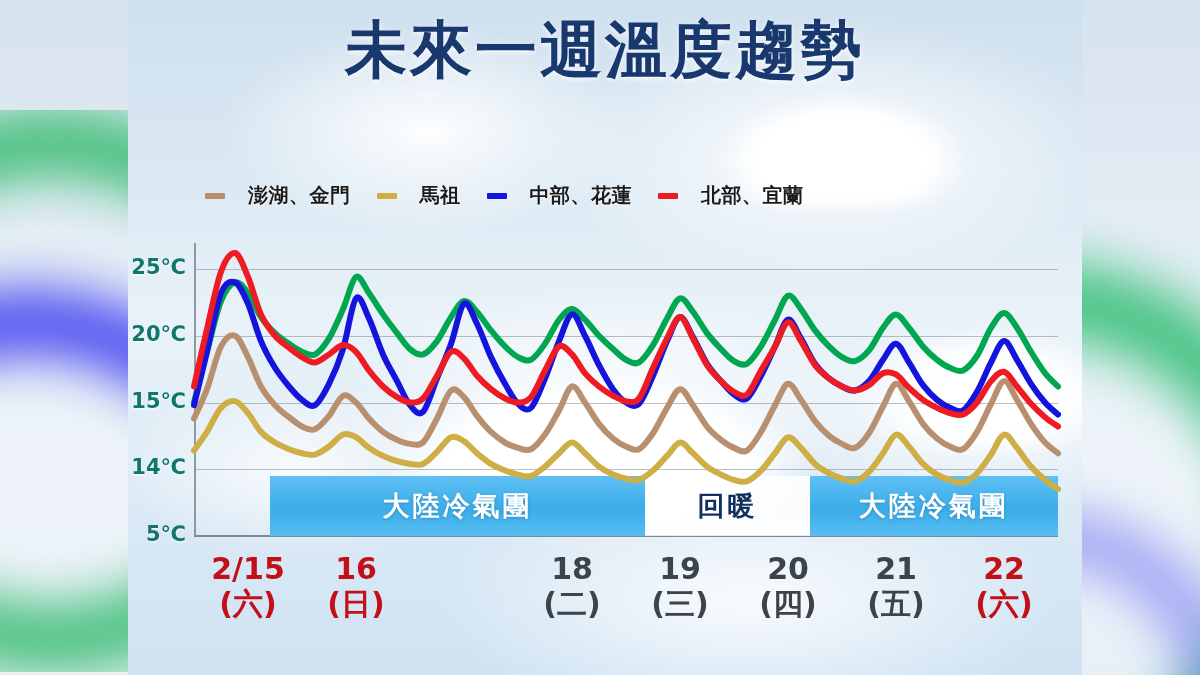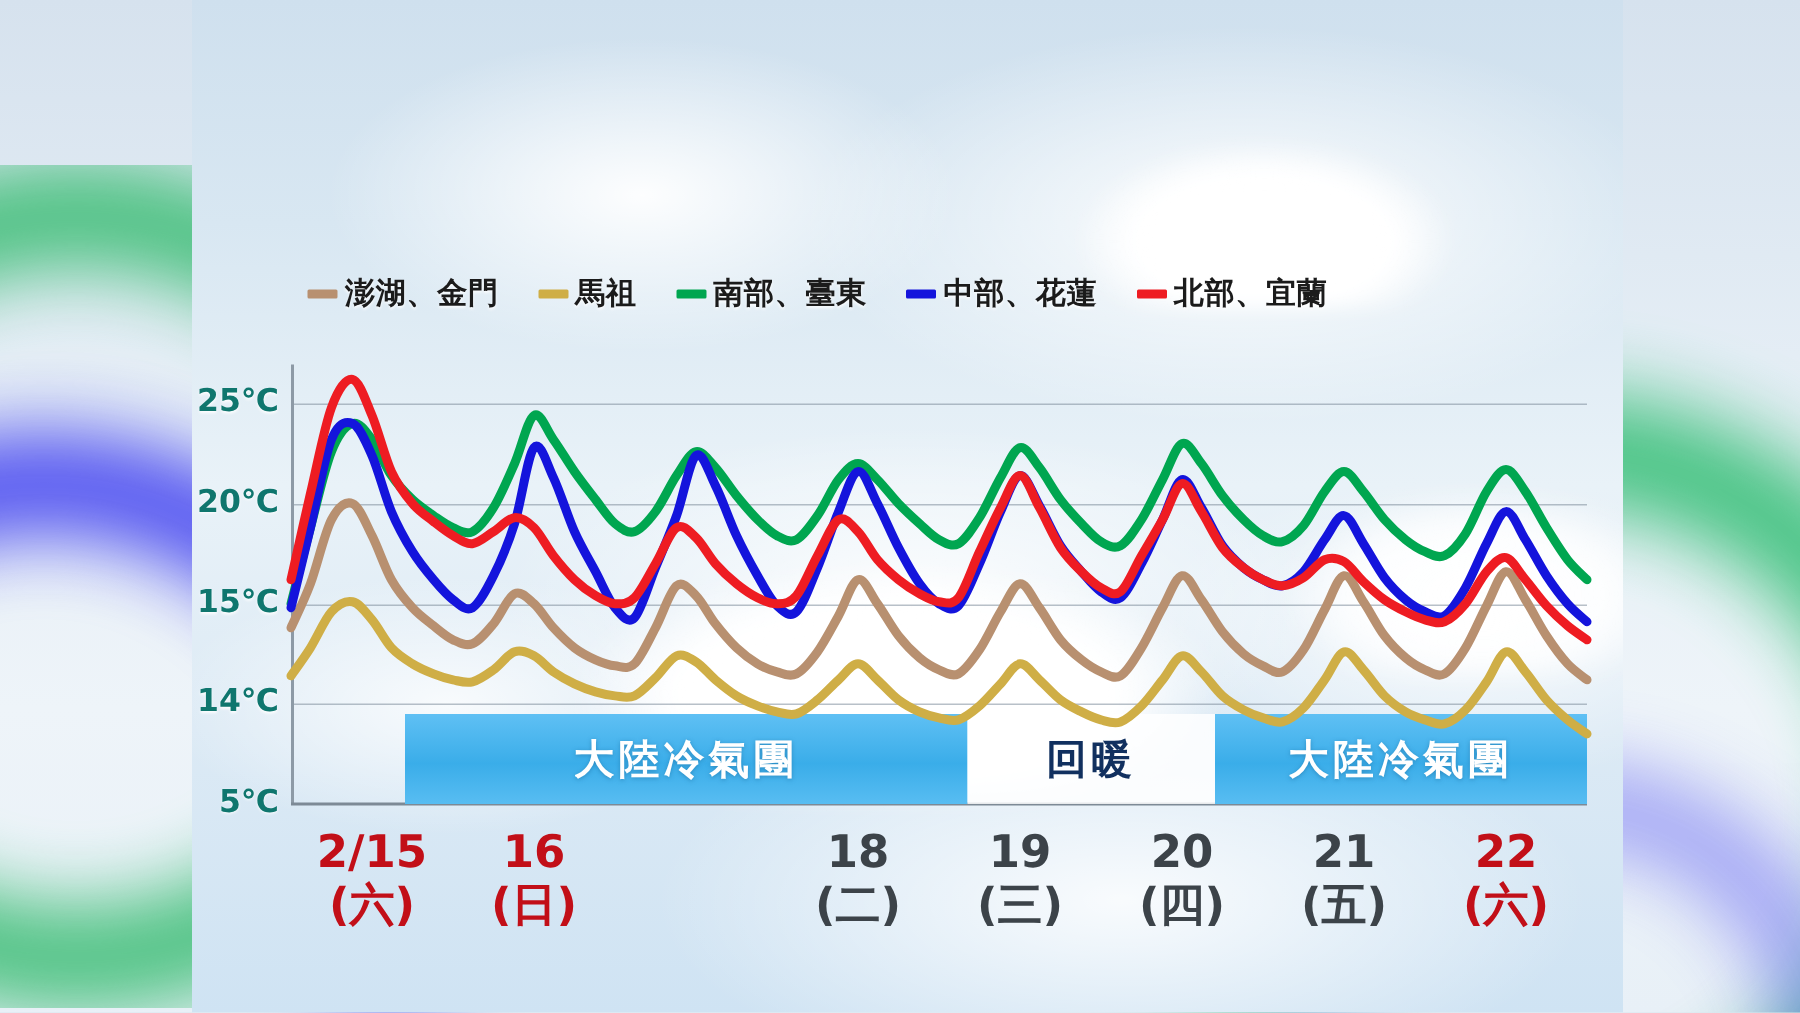--- a/index.html
+++ b/index.html
@@ -62,21 +62,21 @@
   .title{
     position:absolute;left:128px;top:8px;width:954px;text-align:center;
     font-size:62px;line-height:84px;font-weight:700;color:#18386e;
     letter-spacing:3px;
     text-shadow:0 2px 5px rgba(255,255,255,.85);
     font-family:"DejaVu Sans","Liberation Sans",sans-serif;
   }
 
   
   .legend{position:absolute;left:205px;top:182px;display:flex;align-items:center;gap:26px;}
-  .lg{display:flex;align-items:center;gap:5px;}
+  .lg{display:flex;align-items:center;gap:23px;}
   .lg .sw{display:block;width:20px;height:6px;border-radius:1px;}
   .lg .tx{font-size:20px;font-weight:700;color:#1b1b1b;letter-spacing:.5px;
           font-family:"DejaVu Sans","Liberation Sans",sans-serif;
           text-shadow:0 1px 2px rgba(255,255,255,.9);}
 
   
   .chart{position:absolute;left:194px;top:243px;width:864px;height:293px;}
   .axisY{position:absolute;left:194px;top:243px;width:2px;height:293px;background:#8d9aa6;}
   .axisBottom{position:absolute;left:194px;top:535px;width:864px;height:2px;background:#7d8a96;}
   .gl{position:absolute;left:194px;width:864px;height:1px;background:rgba(125,140,155,.55);}
@@ -117,33 +117,30 @@
   <div class="blurArcBlueL"></div>
   <div class="blurArcGreenR"></div>
   <div class="blurArcBlueR"></div>
 
   <div class="panel">
     <div class="cloudA"></div>
     <div class="cloudB"></div>
     <div class="cloudC"></div>
   </div>
 
+  <div class="title">未來一週溫度趨勢</div>
 
   <div class="legend" id="legend">
       <div class="lg">
         <span class="sw" style="background: rgb(184, 144, 112);"></span>
         <span class="tx">澎湖、金門</span>
       </div>
       <div class="lg">
         <span class="sw" style="background: rgb(207, 174, 70);"></span>
         <span class="tx">馬祖</span>
-      </div>
-      <div class="lg">
-        <span class="sw" style="background: rgb(0, 166, 80);"></span>
-        <span class="tx">南部、臺東</span>
       </div>
       <div class="lg">
         <span class="sw" style="background: rgb(20, 20, 220);"></span>
         <span class="tx">中部、花蓮</span>
       </div>
       <div class="lg">
         <span class="sw" style="background: rgb(238, 28, 34);"></span>
         <span class="tx">北部、宜蘭</span>
       </div>
     </div>

